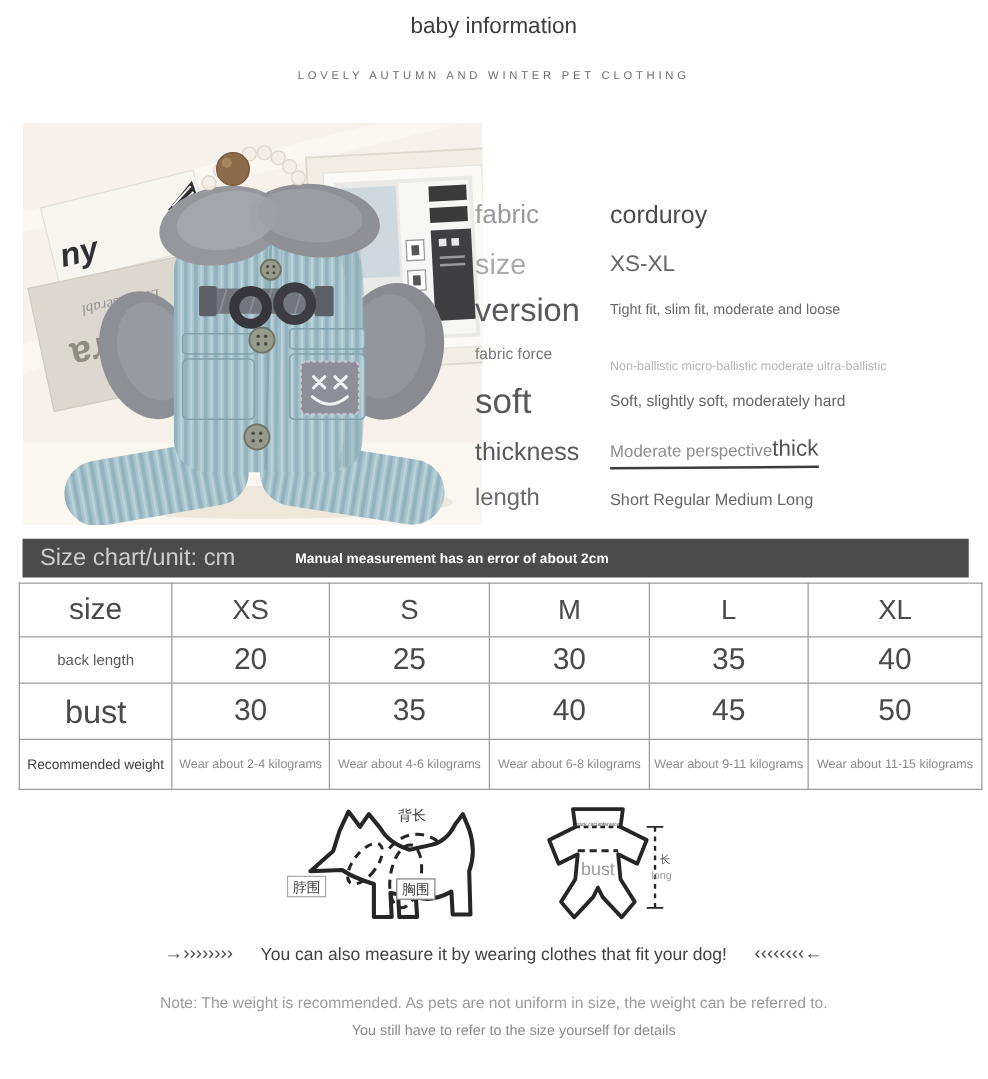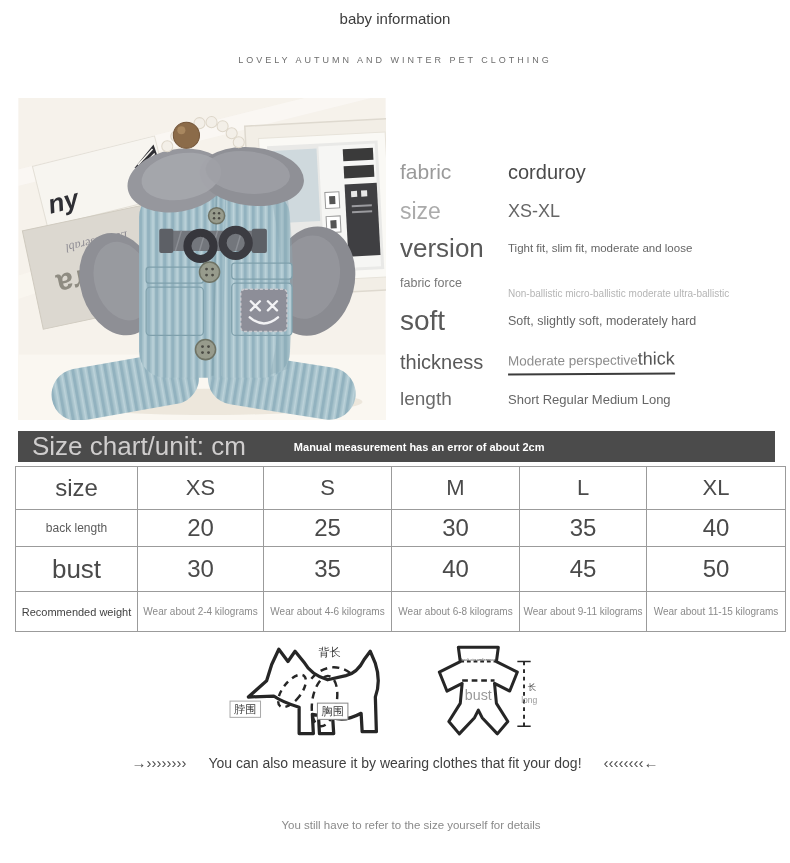--- a/index.html
+++ b/index.html
@@ -2,47 +2,47 @@
 <html><head>
 <meta charset="utf-8">
 <style>
   * { margin:0; padding:0; box-sizing:border-box; }
   html,body { background:#ffffff; }
   body { font-family:"Liberation Sans", sans-serif; }
   .page { position:relative; width:790px; height:863px; background:#fff; overflow:hidden; margin:0 auto; }
 
   
   .title { position:absolute; top:10px; left:0; width:100%; text-align:center;
-           font-size:15px; color:#3d3d3d; }
+           font-size:18px; color:#3d3d3d; }
   .subtitle { position:absolute; top:55px; left:0; width:100%; text-align:center;
               font-size:9px; letter-spacing:3px; color:#6e6e6e; }
 
   
   .photo { position:absolute; left:18px; top:98px; width:368px; height:322px; }
 
   
-  .specs { position:absolute; left:400px; top:152px; width:382px; }
+  .specs { position:absolute; left:380px; top:152px; width:382px; }
   .spec-row { display:flex; align-items:center; }
   .spec-label { width:108px; flex:none; }
   .spec-value { flex:1; }
   .r0 { height:40px; } .r0 .spec-label{ font-size:21px; color:#9a9a9a; } .r0 .spec-value{ font-size:20px; color:#4a4a4a; }
   .r1 { height:38px; } .r1 .spec-label{ font-size:23px; color:#ababab; } .r1 .spec-value{ font-size:18px; color:#666; }
   .r2 { height:36px; } .r2 .spec-label{ font-size:26px; color:#595959; } .r2 .spec-value{ font-size:11.5px; color:#666; }
   .r3 { height:34px; } .r3 .spec-label{ font-size:12.5px; color:#787878; } .r3 .spec-value{ font-size:10px; color:#b5b5b5;margin-top:20px; }
   .r4 { height:42px; } .r4 .spec-label{ font-size:28px; color:#595959; } .r4 .spec-value{ font-size:12.5px; color:#666; }
   .r5 { height:40px; } .r5 .spec-label{ font-size:20px; color:#595959; }
   .thick-wrap { display:inline-block; border-bottom:2px solid #3c3c3c; padding-bottom:3px; transform:rotate(-0.4deg); }
   .thick-a { font-size:13.5px; color:#8c8c8c; }
   .thick-b { font-size:18px; color:#565656; }
   .r6 { height:34px; } .r6 .spec-label{ font-size:19px; color:#6a6a6a; } .r6 .spec-value{ font-size:13px; color:#666; }
 
   
   .chart-bar { position:absolute; left:18px; top:431px; width:757px; height:31px;
                background:#4b4b4b; display:flex; align-items:center; }
-  .chart-bar-title { font-size:26px; color:#cfcdcd; margin-left:14px; }
+  .chart-bar-title { font-size:19px; color:#cfcdcd; margin-left:14px; }
   .chart-bar-note { font-size:11px; font-weight:bold; color:#ffffff; margin-left:48px; }
 
   
   .size-table { position:absolute; left:15px; top:466px; width:770px;
                 border-collapse:collapse; table-layout:fixed; }
   .size-table td { border:1px solid #9b9b9b; text-align:center; vertical-align:middle;
                    color:#4a4a4a; background:#fff; }
   .tr-size td { height:43px; font-size:22px; }
   .tr-size td.lbl { font-size:24px; }
   .tr-back td { height:37px; font-size:24px; }
@@ -316,15 +316,16 @@
     <text x="107" y="50" font-size="9" fill="#555555">长</text>
     <text x="100" y="64" font-size="9" fill="#9a9a9a">long</text>
   </svg>
 
   <div class="tip-row">
     <span class="tip-arrows">→››››››››</span>
     <span class="tip-text">You can also measure it by wearing clothes that fit your dog!</span>
     <span class="tip-arrows">‹‹‹‹‹‹‹‹←</span>
   </div>
 
+  <div class="note-1">Note: The weight is recommended. As pets are not uniform in size, the weight can be referred to.</div>
   <div class="note-2">You still have to refer to the size yourself for details</div>
 
 </div>
 
 </body></html>

